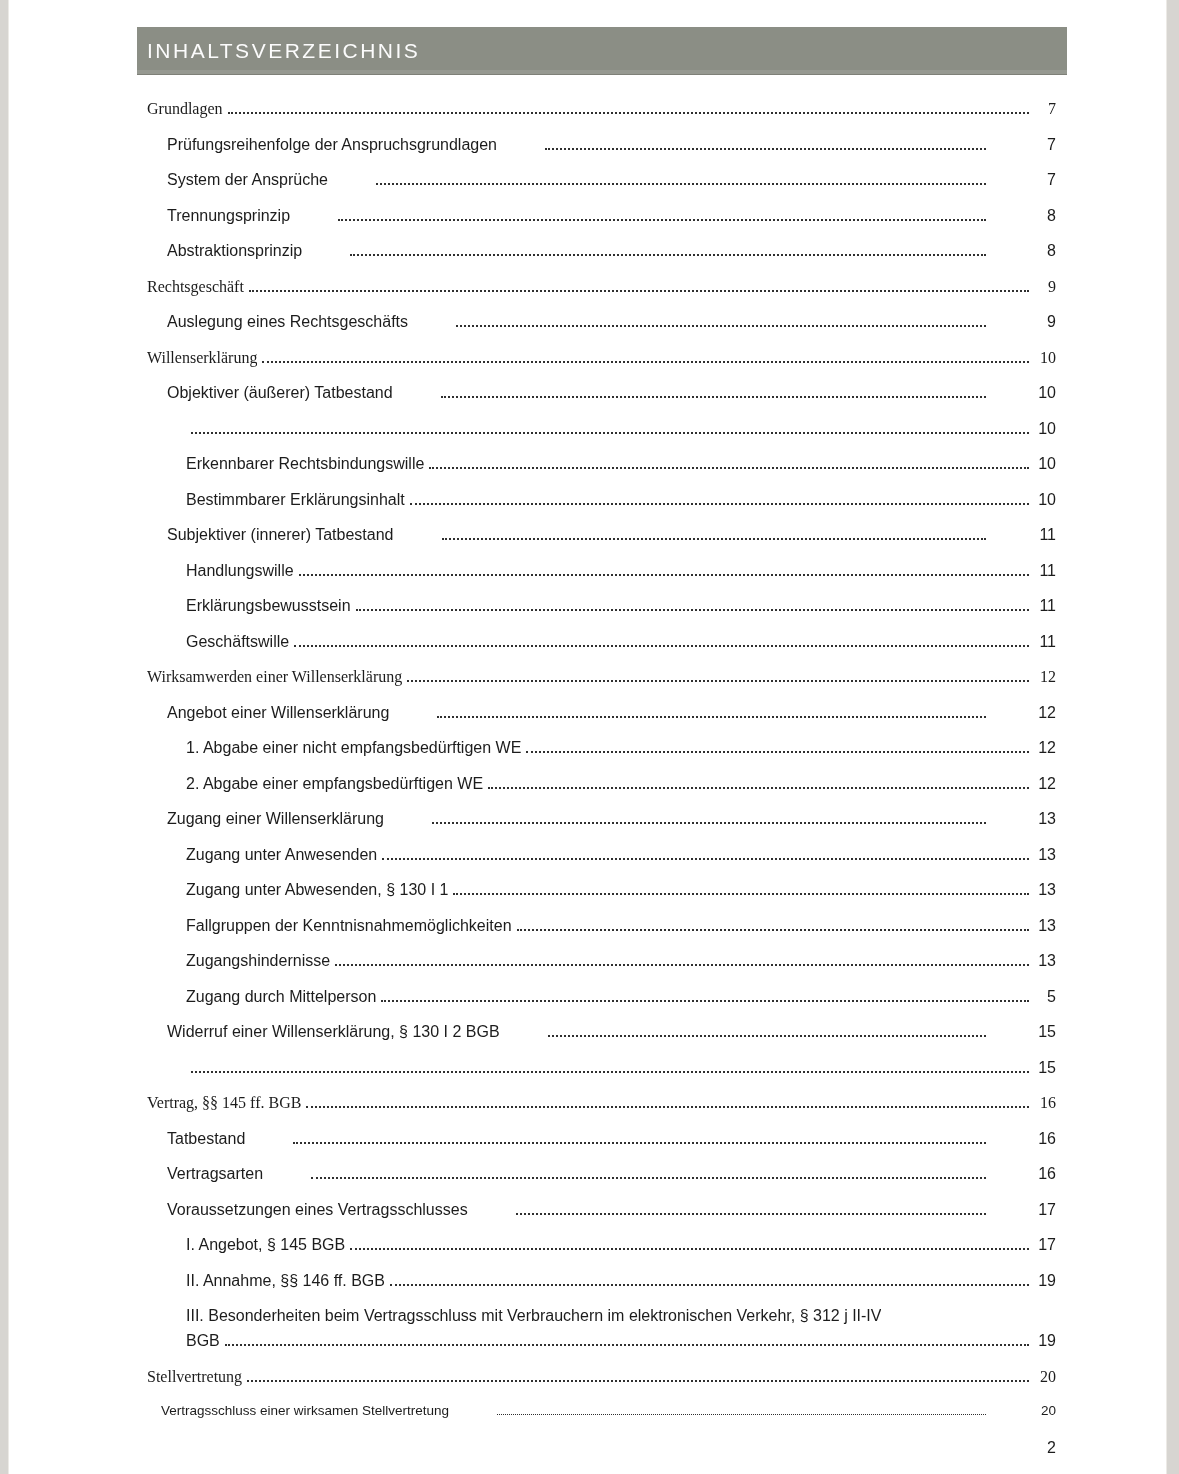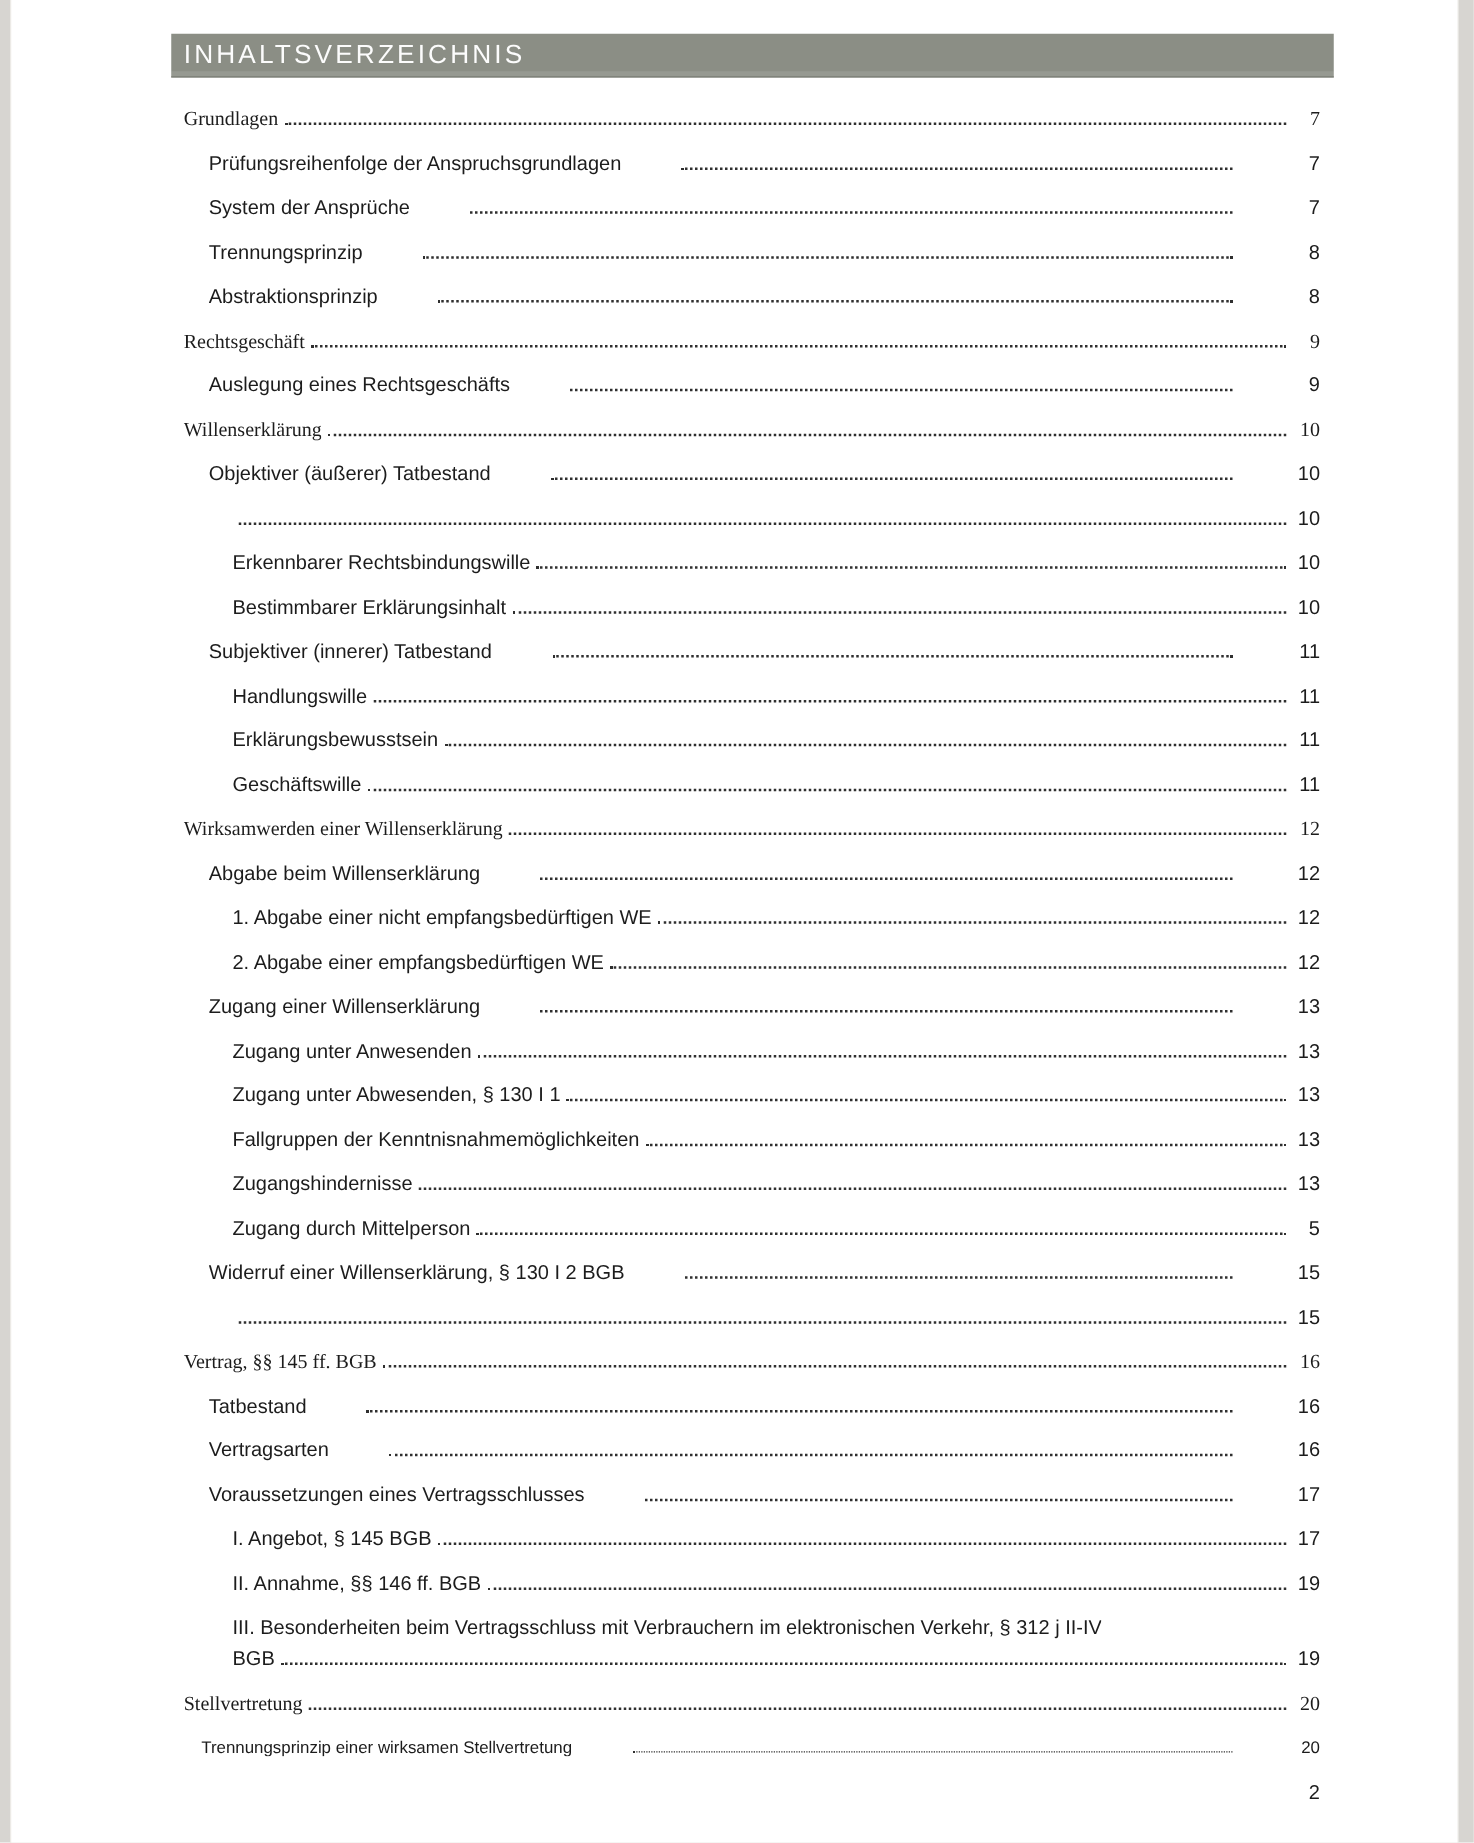--- a/index.html
+++ b/index.html
@@ -11,21 +11,21 @@
     position:relative;
     overflow:hidden;
   }
   .page{
     position:absolute;top:0;bottom:0;left:9px;right:13px;
     background:#ffffff;
     box-shadow:0 0 0 1px #eceae6;
   }
   .toc-header-bar{
     margin:27px 99px 0 128px;
-    height:35px;
+    height:48px;
     background:#8b8e85;
     border-bottom:1px solid #7e8078;
     box-shadow:inset 0 -4px 0 rgba(255,255,255,0.10);
     display:flex;align-items:center;
     padding-left:10px;
     box-sizing:border-box;
   }
   .toc-header-bar .title{
     color:#fcfcfc;
     font-size:21px;
@@ -159,21 +159,21 @@
         <span class="t">Geschäftswille</span>
         <span class="leader"></span>
         <span class="pg">11</span>
       </div>
       <div class="row lvl1">
         <span class="t">Wirksamwerden einer Willenserklärung</span>
         <span class="leader"></span>
         <span class="pg">12</span>
       </div>
       <div class="row lvl2">
-        <span class="t">Abgabe beim Willenserklärung</span>
+        <span class="t">Angebot einer Willenserklärung</span>
         <span class="leader"></span>
         <span class="pg">12</span>
       </div>
       <div class="row lvl3">
         <span class="t">1. Abgabe einer nicht empfangsbedürftigen WE</span>
         <span class="leader"></span>
         <span class="pg">12</span>
       </div>
       <div class="row lvl3">
         <span class="t">2. Abgabe einer empfangsbedürftigen WE</span>
@@ -256,21 +256,21 @@
         <span class="t">BGB</span>
         <span class="leader"></span>
         <span class="pg">19</span>
       </div>
       <div class="row lvl1">
         <span class="t">Stellvertretung</span>
         <span class="leader"></span>
         <span class="pg">20</span>
       </div>
       <div class="row lvl2 small">
-        <span class="t">Trennungsprinzip einer wirksamen Stellvertretung</span>
+        <span class="t">Vertragsschluss einer wirksamen Stellvertretung</span>
         <span class="leader"></span>
         <span class="pg">20</span>
       </div>
     </div>
 
   <div class="footer-pagenum">2</div>
 
 </div>
 
 </body></html>

